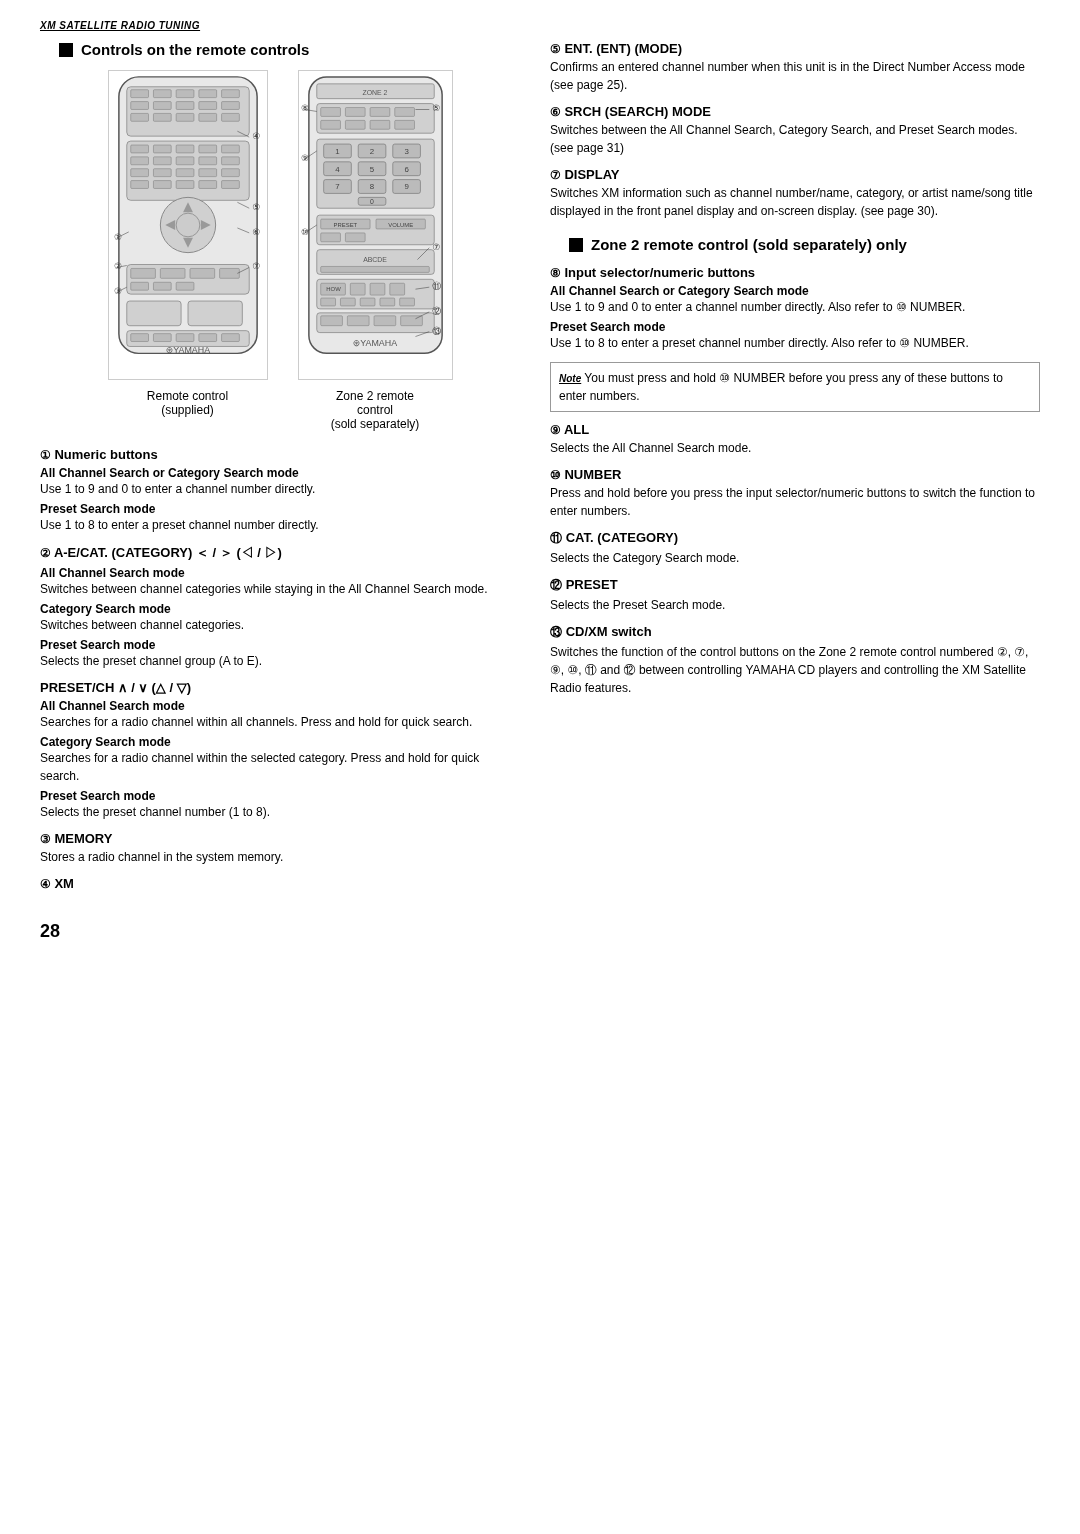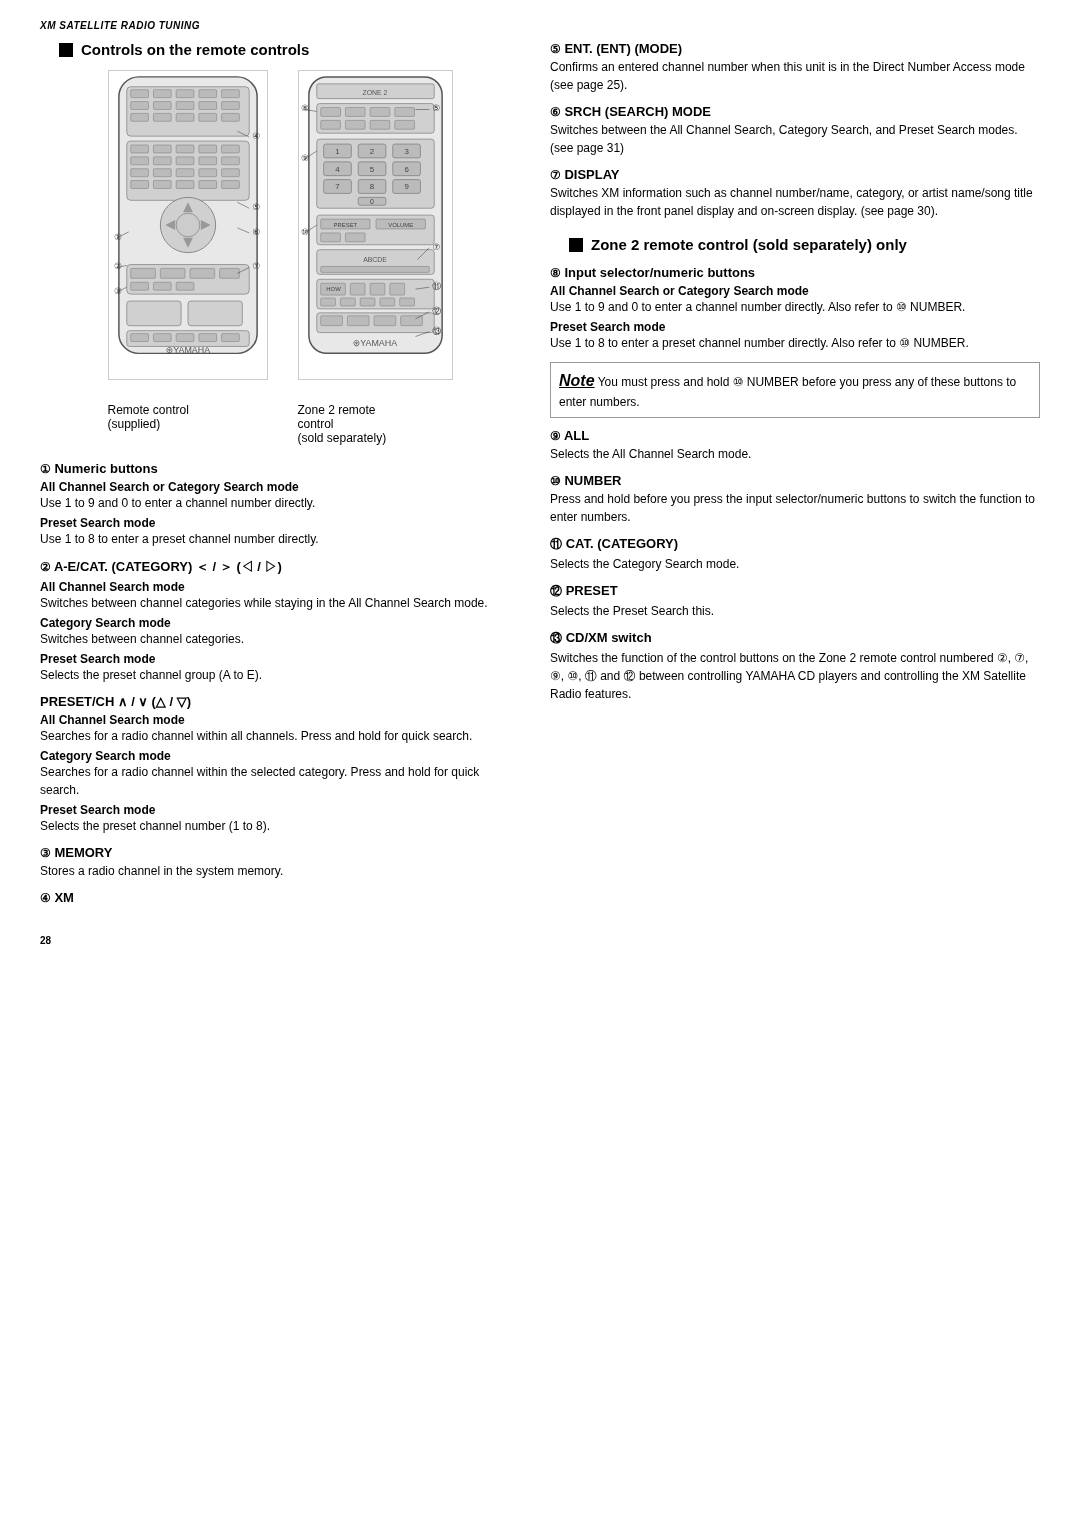--- a/index.html
+++ b/index.html
@@ -9,20 +9,21 @@
       background: #fff;
       color: #000;
       width: 1080px;
       min-height: 1534px;
       padding: 20px 40px;
     }
     .page-header {
       font-size: 10px;
       font-style: italic;
       font-weight: bold;
+      text-decoration: underline;
       margin-bottom: 10px;
       letter-spacing: 0.5px;
     }
     .main-layout {
       display: flex;
       gap: 30px;
     }
     .left-col {
       width: 480px;
       flex-shrink: 0;
@@ -50,22 +51,22 @@
       gap: 30px;
       margin-bottom: 16px;
       align-items: flex-start;
       justify-content: center;
     }
     .remote-container {
       text-align: center;
     }
     .remote-label {
       font-size: 12px;
-      text-align: left;
-      margin-top: 20px;
+      text-align: center;
+      margin-top: 6px;
     }
     
     .remote-svg {
       border: 1px solid #ccc;
     }
     .item-block {
       margin-bottom: 10px;
     }
     .sub-title {
       font-size: 12px;
@@ -79,30 +80,30 @@
     .note-box {
       border: 1px solid #999;
       padding: 6px 8px;
       margin: 10px 0;
       font-size: 12px;
       line-height: 1.5;
     }
     .note-box .note-label {
       font-style: italic;
       font-weight: bold;
-      font-size: 16px;
+      font-size: 10px;
       text-decoration: underline;
     }
     .zone2-section {
       margin-top: 16px;
       margin-bottom: 10px;
     }
     .page-number {
       text-align: left;
-      font-size: 10px;
+      font-size: 18px;
       font-weight: bold;
       margin-top: 20px;
     }
     
     .cn {
       font-size: 12px;
     }
     h3.item-heading {
       font-size: 13px;
       font-weight: bold;
@@ -427,21 +428,21 @@
       <h3 class="item-heading">
         <span class="cn">⑪</span> <span>CAT. (CATEGORY)</span>
       </h3>
       <div class="item-text">Selects the Category Search mode.</div>
     </div>
 
     <div class="item-block">
       <h3 class="item-heading">
         <span class="cn">⑫</span> <span>PRESET</span>
       </h3>
-      <div class="item-text">Selects the Preset Search this.</div>
+      <div class="item-text">Selects the Preset Search mode.</div>
     </div>
 
     <div class="item-block">
       <h3 class="item-heading">
         <span class="cn">⑬</span> <span>CD/XM switch</span>
       </h3>
       <div class="item-text">Switches the function of the control buttons on the Zone 2 remote control numbered ②, ⑦, ⑨, ⑩, ⑪ and ⑫ between controlling YAMAHA CD players and controlling the XM Satellite Radio features.</div>
     </div>
   </div>
 </div>

